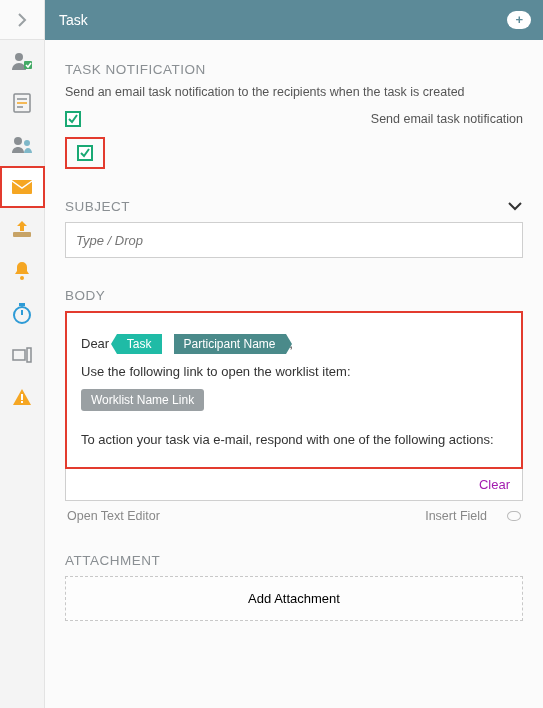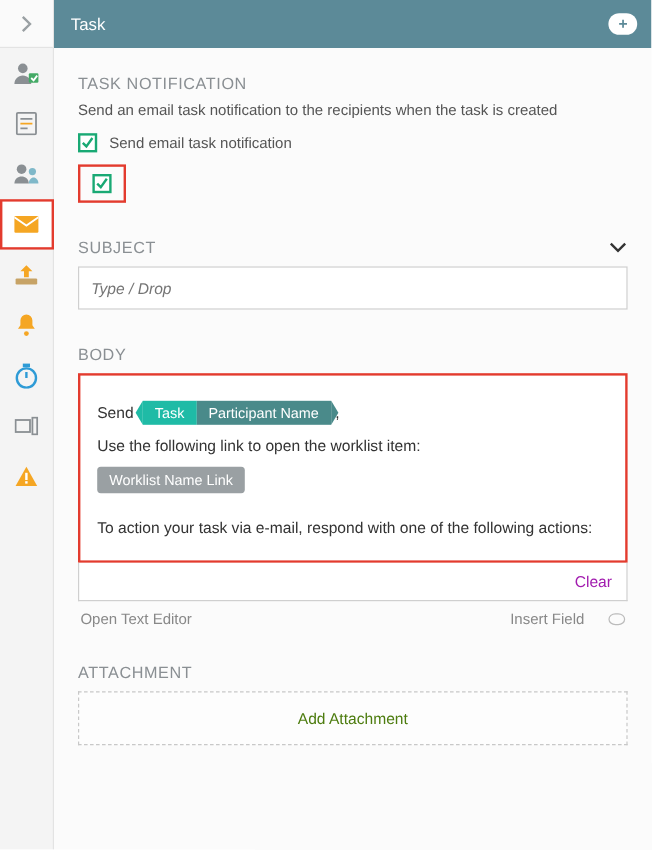--- a/index.html
+++ b/index.html
@@ -90,20 +90,21 @@
   }
   .desc { color: #555; margin-bottom: 12px; font-size: 12.5px; }
   
   .cb-row {
     display: flex;
     align-items: center;
     gap: 10px;
     margin-bottom: 10px;
     font-size: 12.5px;
     color: #555;
+    justify-content: space-between;
   }
   .cb {
     width: 16px; height: 16px;
     border: 2px solid #19a974;
     background: #fff;
     display: inline-flex;
     align-items: center;
     justify-content: center;
   }
   .cb svg { display:block; }
@@ -131,21 +132,21 @@
   .chip{
     display:inline-block; color:#fff; font-size:12px;
     line-height:20px; height:20px; padding:0 10px; position:relative;
   }
   .chip-task{ background:#1fbba6; margin-left:4px;}
   .chip-task::before{
     content:""; position:absolute; left:-6px; top:0;
     border-top:10px solid transparent; border-bottom:10px solid transparent;
     border-right:6px solid #1fbba6;
   }
-  .chip-part{ background:#4a8a8a; margin-left:0;}
+  .chip-part{ background:#4a8a8a; margin-left:12px;}
   .chip-part::after{
     content:""; position:absolute; right:-6px; top:0;
     border-top:10px solid transparent; border-bottom:10px solid transparent;
     border-left:6px solid #4a8a8a;
   }
   .chip-link{
     background:#9aa0a3; border-radius:3px; padding:2px 10px; line-height:18px; height:auto;
   }
   .body-line{ margin:6px 0; }
   .body-actions{
@@ -156,21 +157,21 @@
     display:flex; justify-content:space-between; color:#888; font-size:12.5px;
     padding:8px 2px 0 2px;
   }
   .insert-field{ display:flex; align-items:center; gap:20px; }
   .eye{
     width:14px;height:10px;border:1px solid #bbb;border-radius:50%/60%;
     display:inline-block;
   }
   
   .attach-box{
-    border:1px dashed #c8c8c8; text-align:center; padding:14px 0; color:#4d7c0f; font-size:13px;
+    border:1px dashed #c8c8c8; text-align:center; padding:14px 0; color:#000000; font-size:13px;
     cursor:pointer; background:#fdfdfd;
   }
 </style>
 </head>
 <body>
 
 <div class="app">
 
   <div class="vnav">
     <div class="vnav-header">
@@ -282,21 +283,21 @@
           </span>
         </div>
         <input class="subject-input" type="text" placeholder="Type / Drop" style="">
       </div>
 
       <div class="section">
         <div class="section-title">BODY</div>
 
         <div class="body-box">
           <div class="body-line">
-            <span>Send</span>
+            <span>Dear</span>
             <span class="chip chip-task">Task</span><span class="chip chip-part">Participant Name</span>
             <span>,</span>
           </div>
           <div class="body-line">Use the following link to open the worklist item:</div>
           <div class="body-line">
             <span class="chip chip-link">Worklist Name Link</span>
           </div>
           <div class="body-line" style="margin-top:18px">To action your task via e-mail, respond with one of the following actions:</div>
         </div>
         <div class="body-actions">

